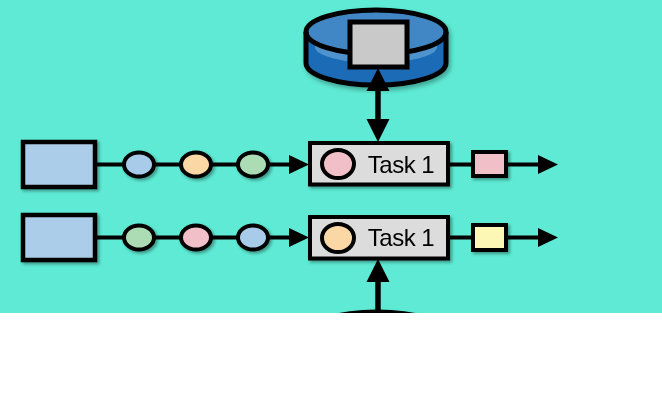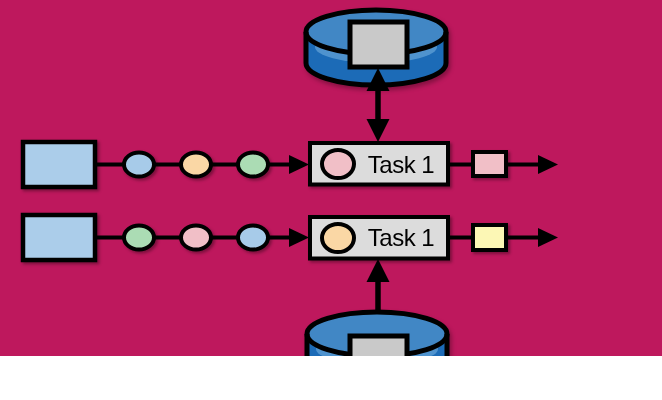--- a/index.html
+++ b/index.html
@@ -1,16 +1,16 @@
 <!DOCTYPE html>
 <html><head>
 <meta charset="utf-8">
 <style>
   html, body { margin: 0; padding: 0; background: #ffffff; }
-  .canvas { width: 662px; height: 356px; position: relative; background: #be185d; }
+  .canvas { width: 662px; height: 313px; position: relative; background: #5eead4; }
   svg { display: block; }
   .shape { stroke: #000000; }
   .sw4 { stroke-width: 4; }
   .sw45 { stroke-width: 4.5; }
   .sw5 { stroke-width: 5; }
   .line { stroke: #000000; stroke-width: 4; }
   .vshaft { stroke: #000000; stroke-width: 5.5; }
   .head { fill: #000000; stroke: none; }
   .shadow { filter: drop-shadow(2px 2.5px 1.5px rgba(0,0,0,0.35)); }
   .softshadow { filter: drop-shadow(2px 3px 2px rgba(0,0,0,0.30)); }

